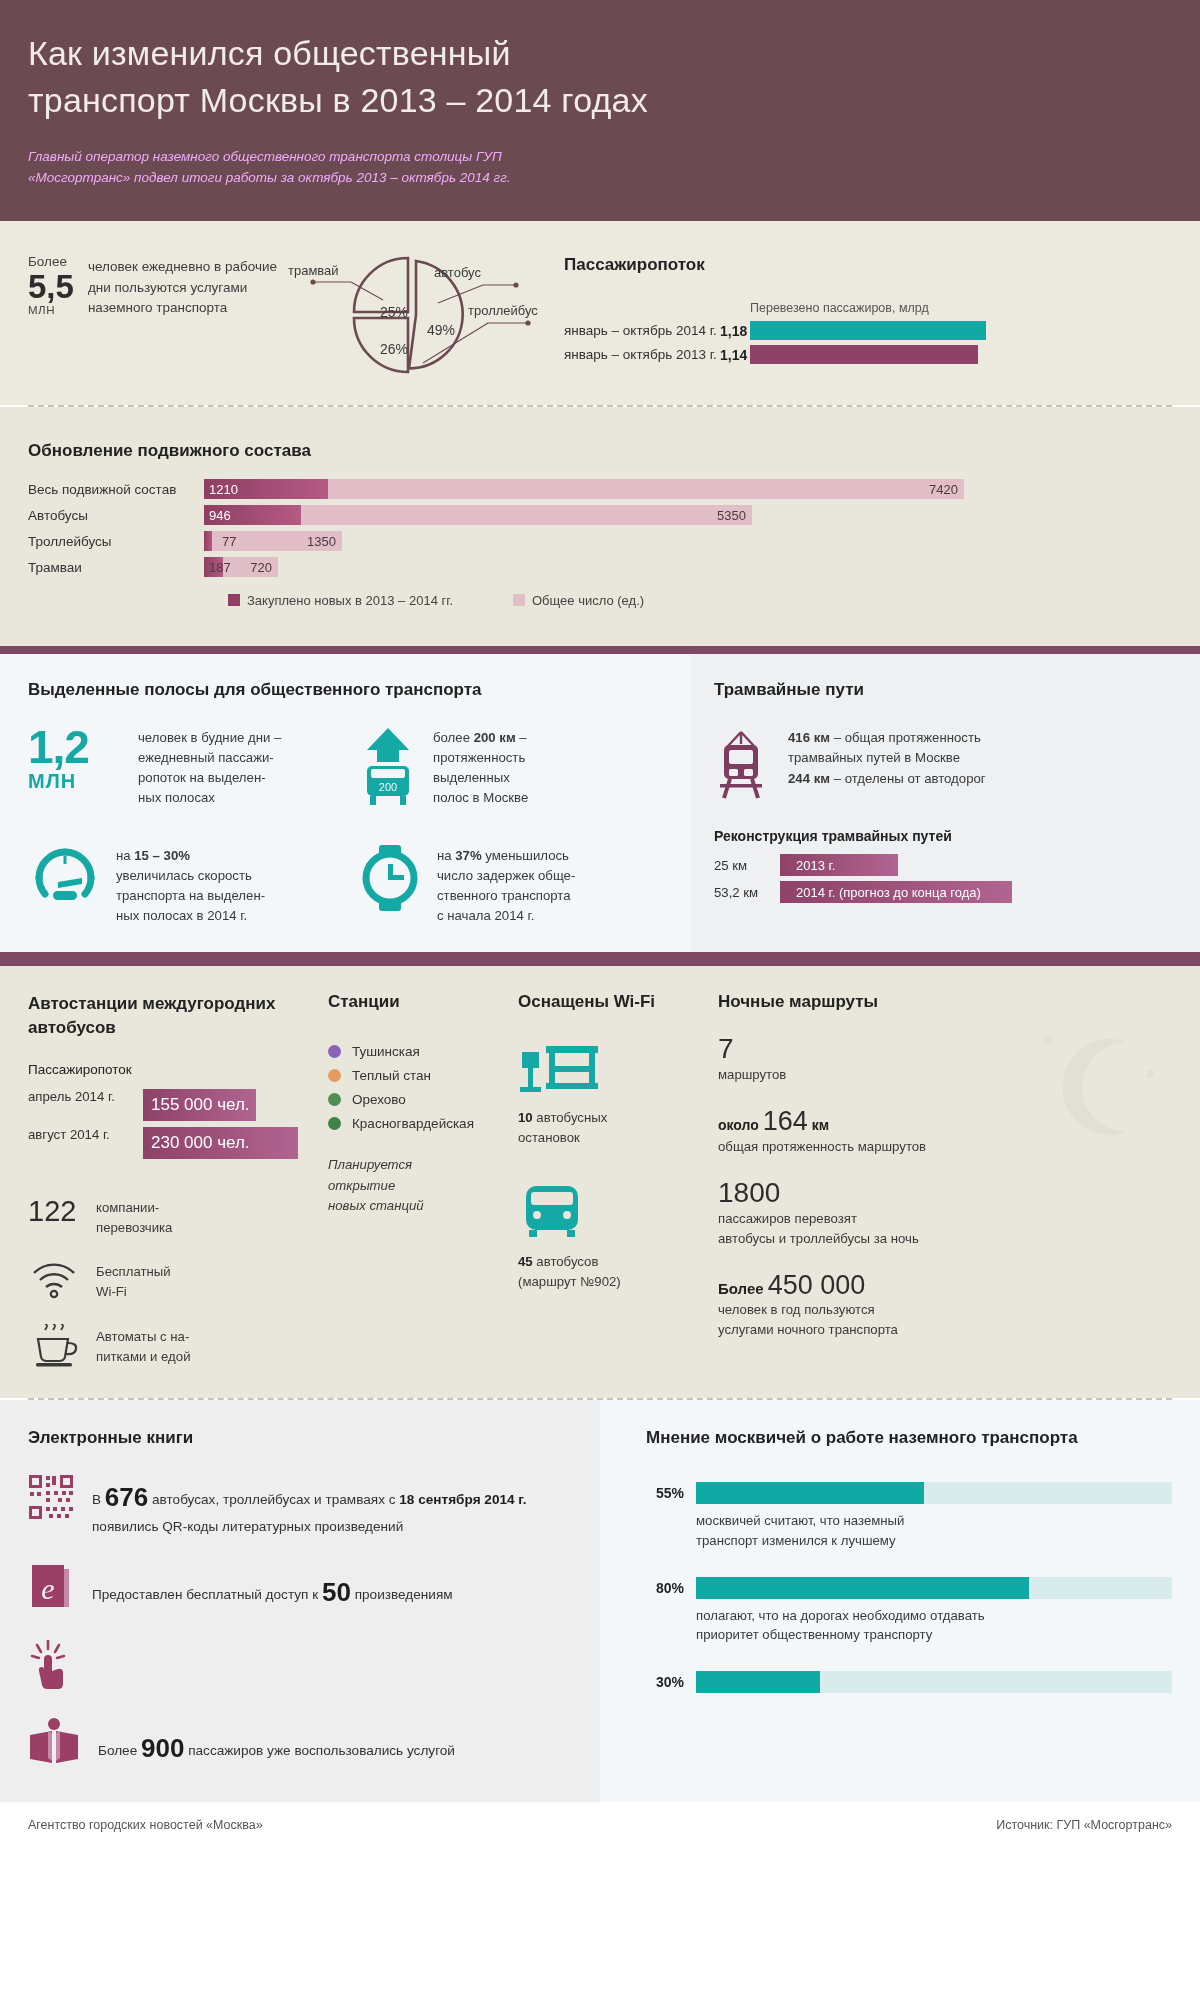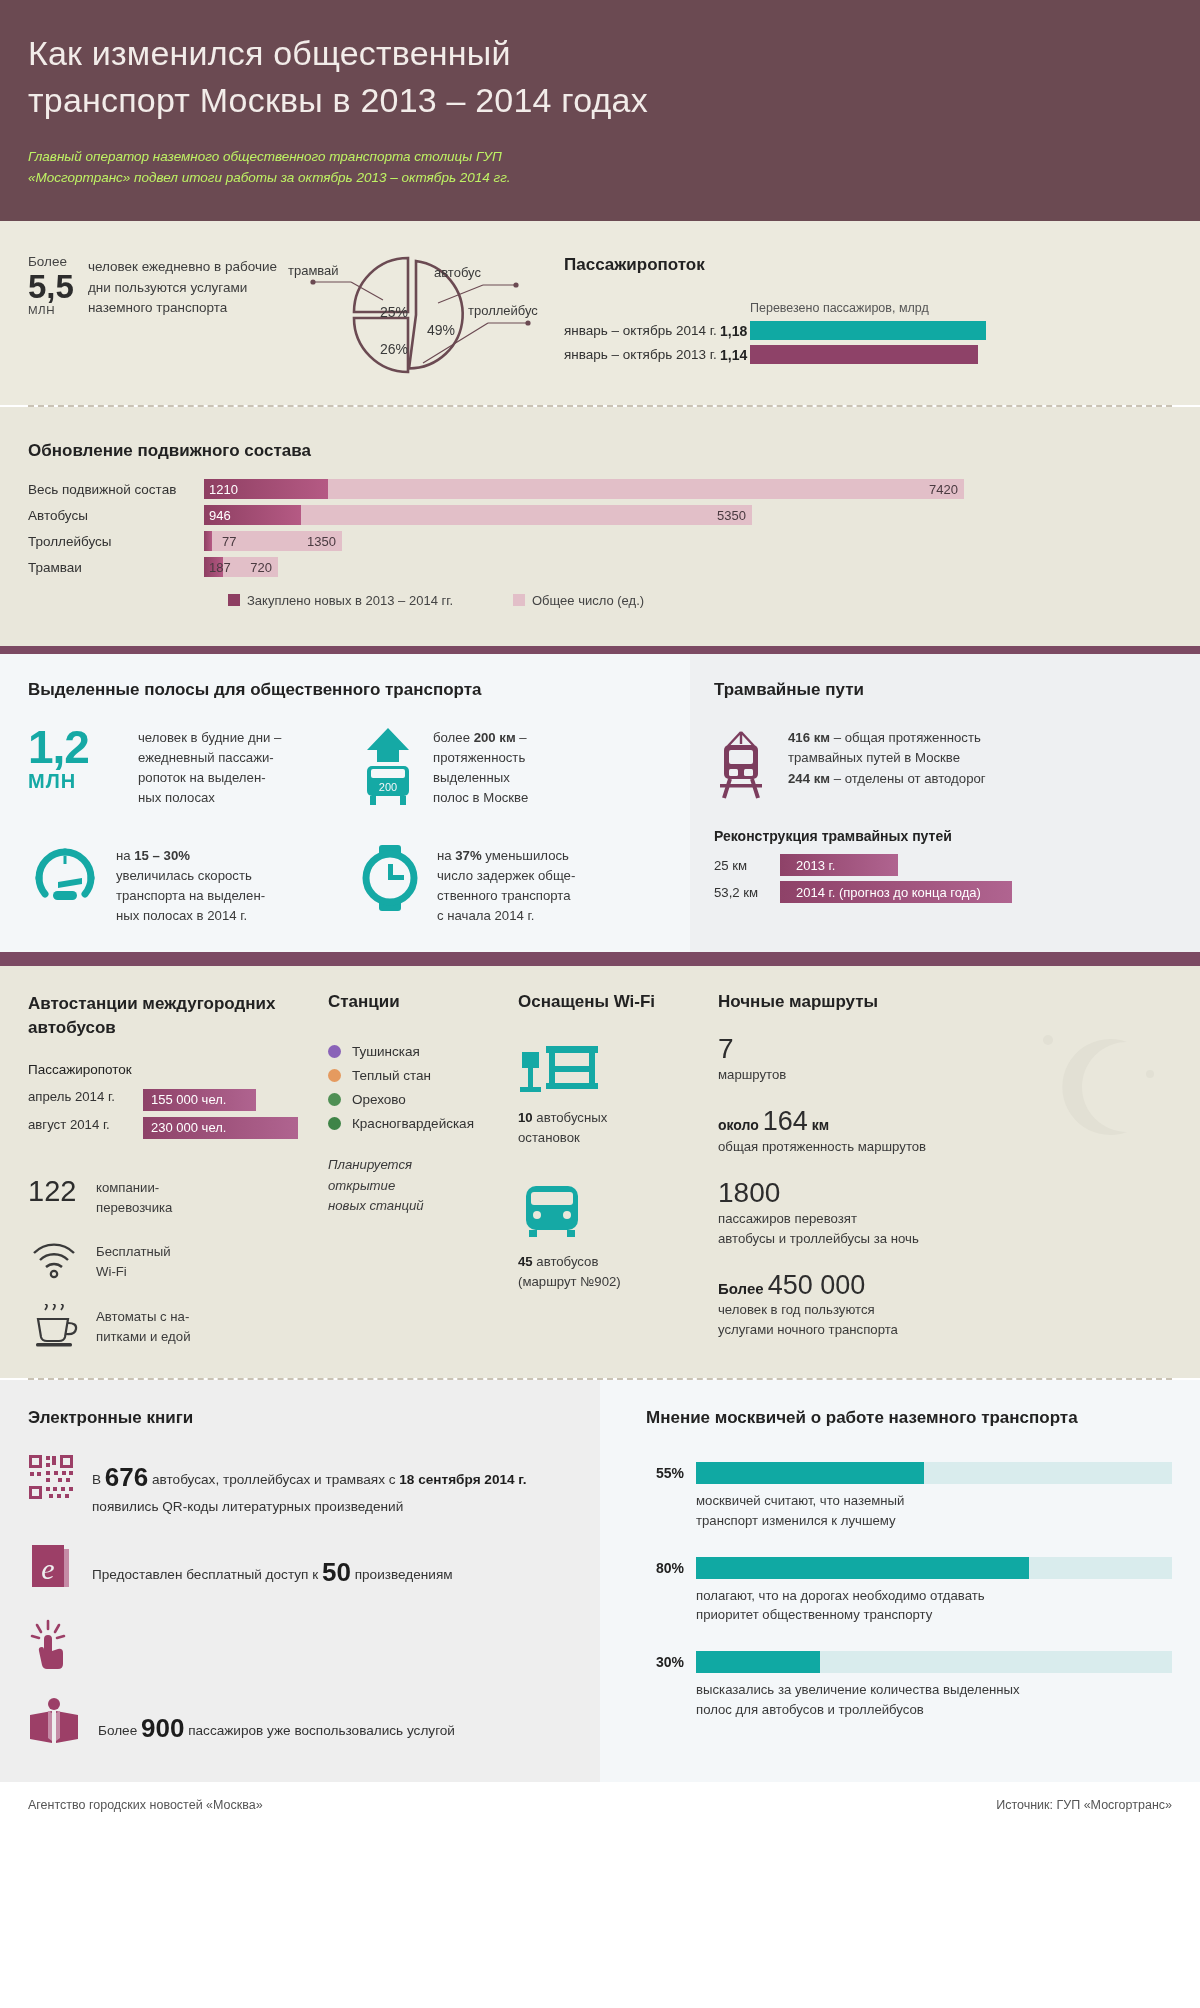--- a/index.html
+++ b/index.html
@@ -22,21 +22,21 @@
     font-size: 34px;
     font-weight: 400;
     line-height: 1.38;
     letter-spacing: .2px;
   }
   .header .sub {
     margin-top: 22px;
     font-size: 13.5px;
     font-style: italic;
     line-height: 1.6;
-    color: #bef264;
+    color: #f0abfc;
     max-width: 620px;
   }
 
   
   .sect { padding: 26px 28px 26px 28px; }
   .bg-cream { background: #eceade; }
   .bg-cream2 { background: #e9e7db; }
   .bg-blue { background: #f4f7f9; }
   .bg-blue2 { background: #eef0f2; }
   .dashed-sep {
@@ -119,22 +119,22 @@
 
   
   .four-col { display: flex; padding: 26px 28px 30px 28px; position: relative;}
   .c1 { width: 300px; }
   .c2 { width: 190px; }
   .c3 { width: 200px; }
   .c4 { flex: 1; position: relative;}
 
   .flow-row { display:flex; align-items:flex-start; margin-bottom:6px; font-size:13.2px;}
   .flow-lab { width: 115px; color:#333;}
-  .flow-bar { background: linear-gradient(90deg,#8e4268,#b06490); color:#fff; font-size:13px;
-              height: 22px; display:flex; align-items:center; padding-left: 8px;}
+  .flow-bar { background: linear-gradient(90deg,#8e4268,#b06490); color:#fff; font-size:17px;
+              height: 32px; display:flex; align-items:center; padding-left: 8px;}
 
   .icon-row { display: flex; align-items: flex-start; gap: 16px; margin-top: 22px;}
   .icon-row .lbl { font-size: 13.2px; line-height: 1.5; color:#3a3a3a; padding-top:3px;}
   .num122 { font-size: 29px; color:#2d2d2d; width: 52px; text-align:left;}
 
   .station-item { display:flex; align-items:center; gap:11px; margin-bottom: 9px; font-size:13.5px; color:#333;}
   .dot { width: 13px; height: 13px; border-radius:50%; display:inline-block;}
   .plan-note { margin-top: 24px; font-style: italic; font-size: 13.2px; line-height:1.55; color:#3a3a3a;}
 
   .wifi-item { margin-top: 6px; }
@@ -615,21 +615,20 @@
         <div class="op-desc">полагают, что на дорогах необходимо отдавать<br>приоритет общественному транспорту</div>
       </div>
 
       <div class="op-item" style="margin-bottom:16px;">
         <div class="op-bar-row">
           <div class="op-pct">30%</div>
           <div class="op-track">
             <div class="op-fill" style="width:26%;"></div>
           </div>
         </div>
-        <div class="op-desc">высказались за увеличение количества выделенных<br>полос для автобусов и троллейбусов</div>
       </div>
     </div>
   </div>
 
   <div class="footer">
     <div>Агентство городских новостей «Москва»</div>
     <div>Источник: ГУП «Мосгортранс»</div>
   </div>
 </div>
 

